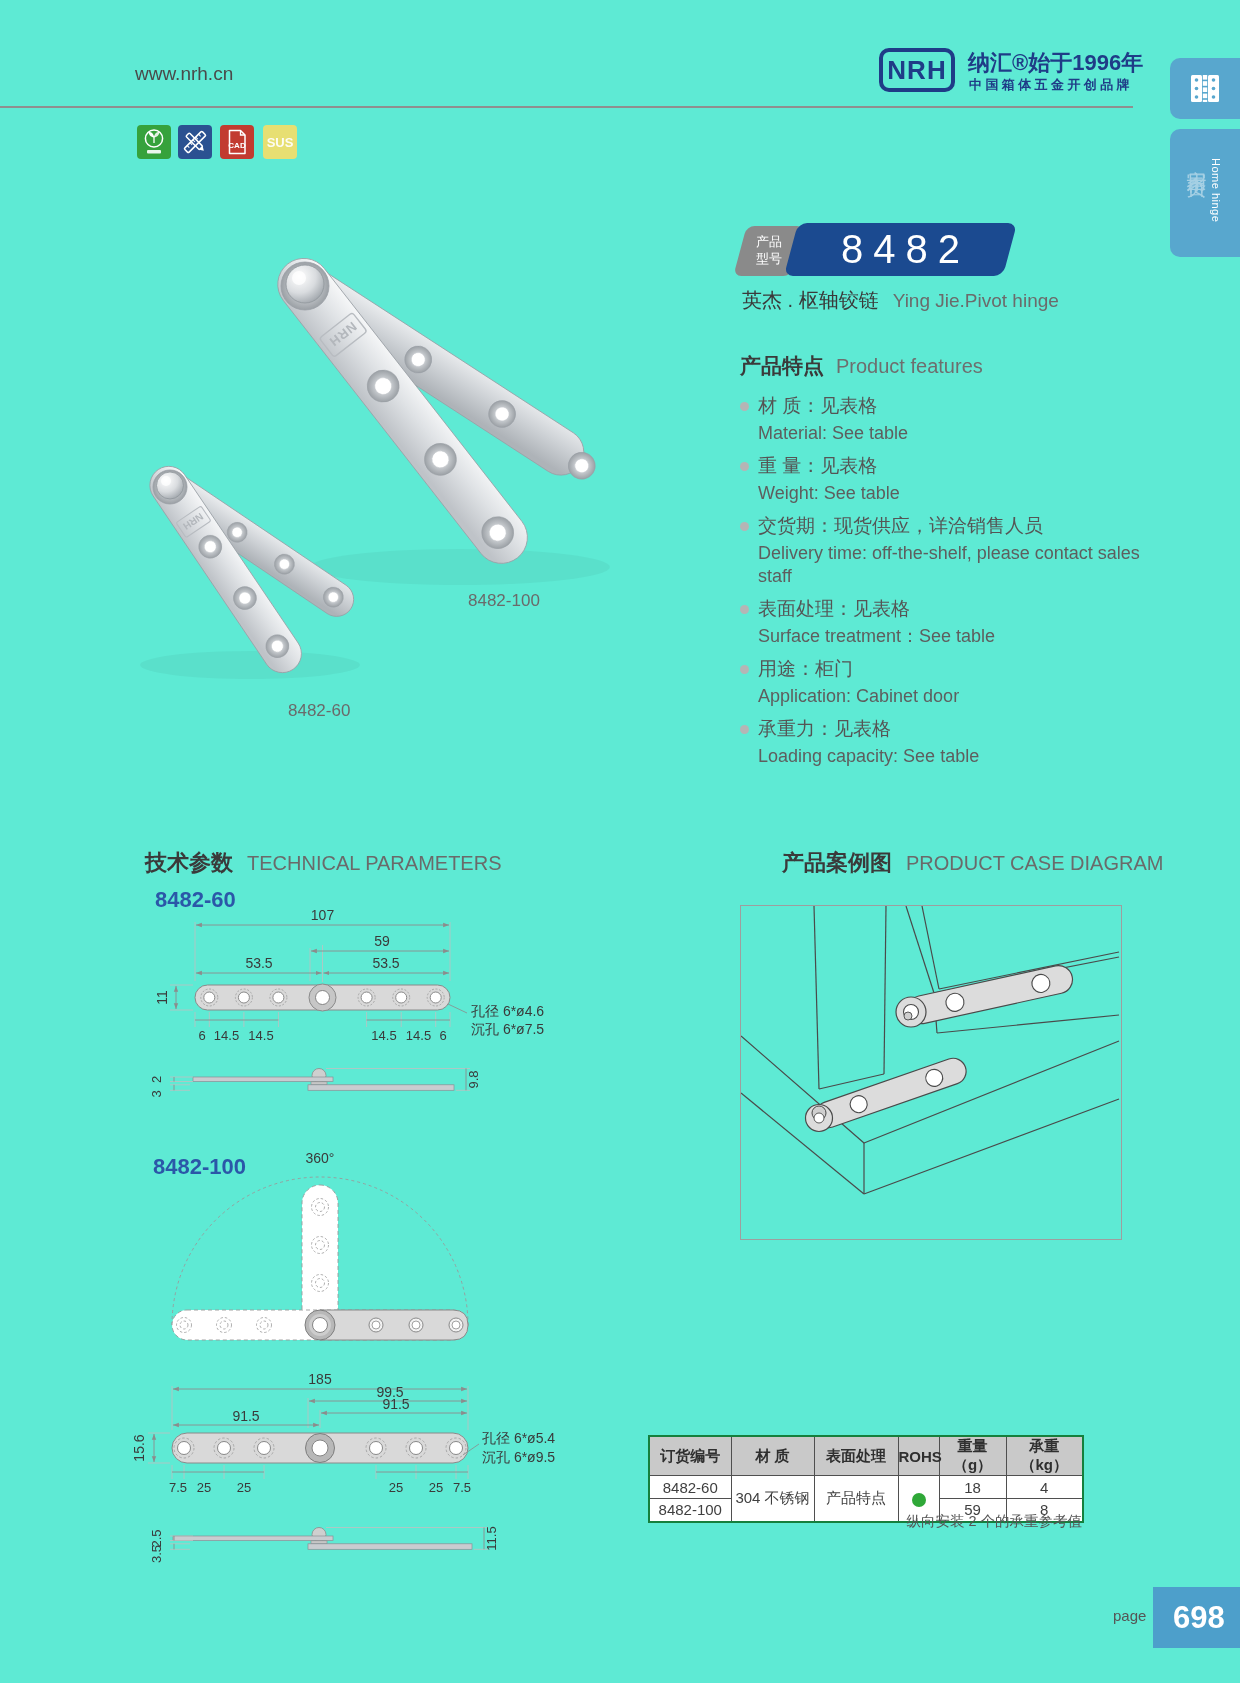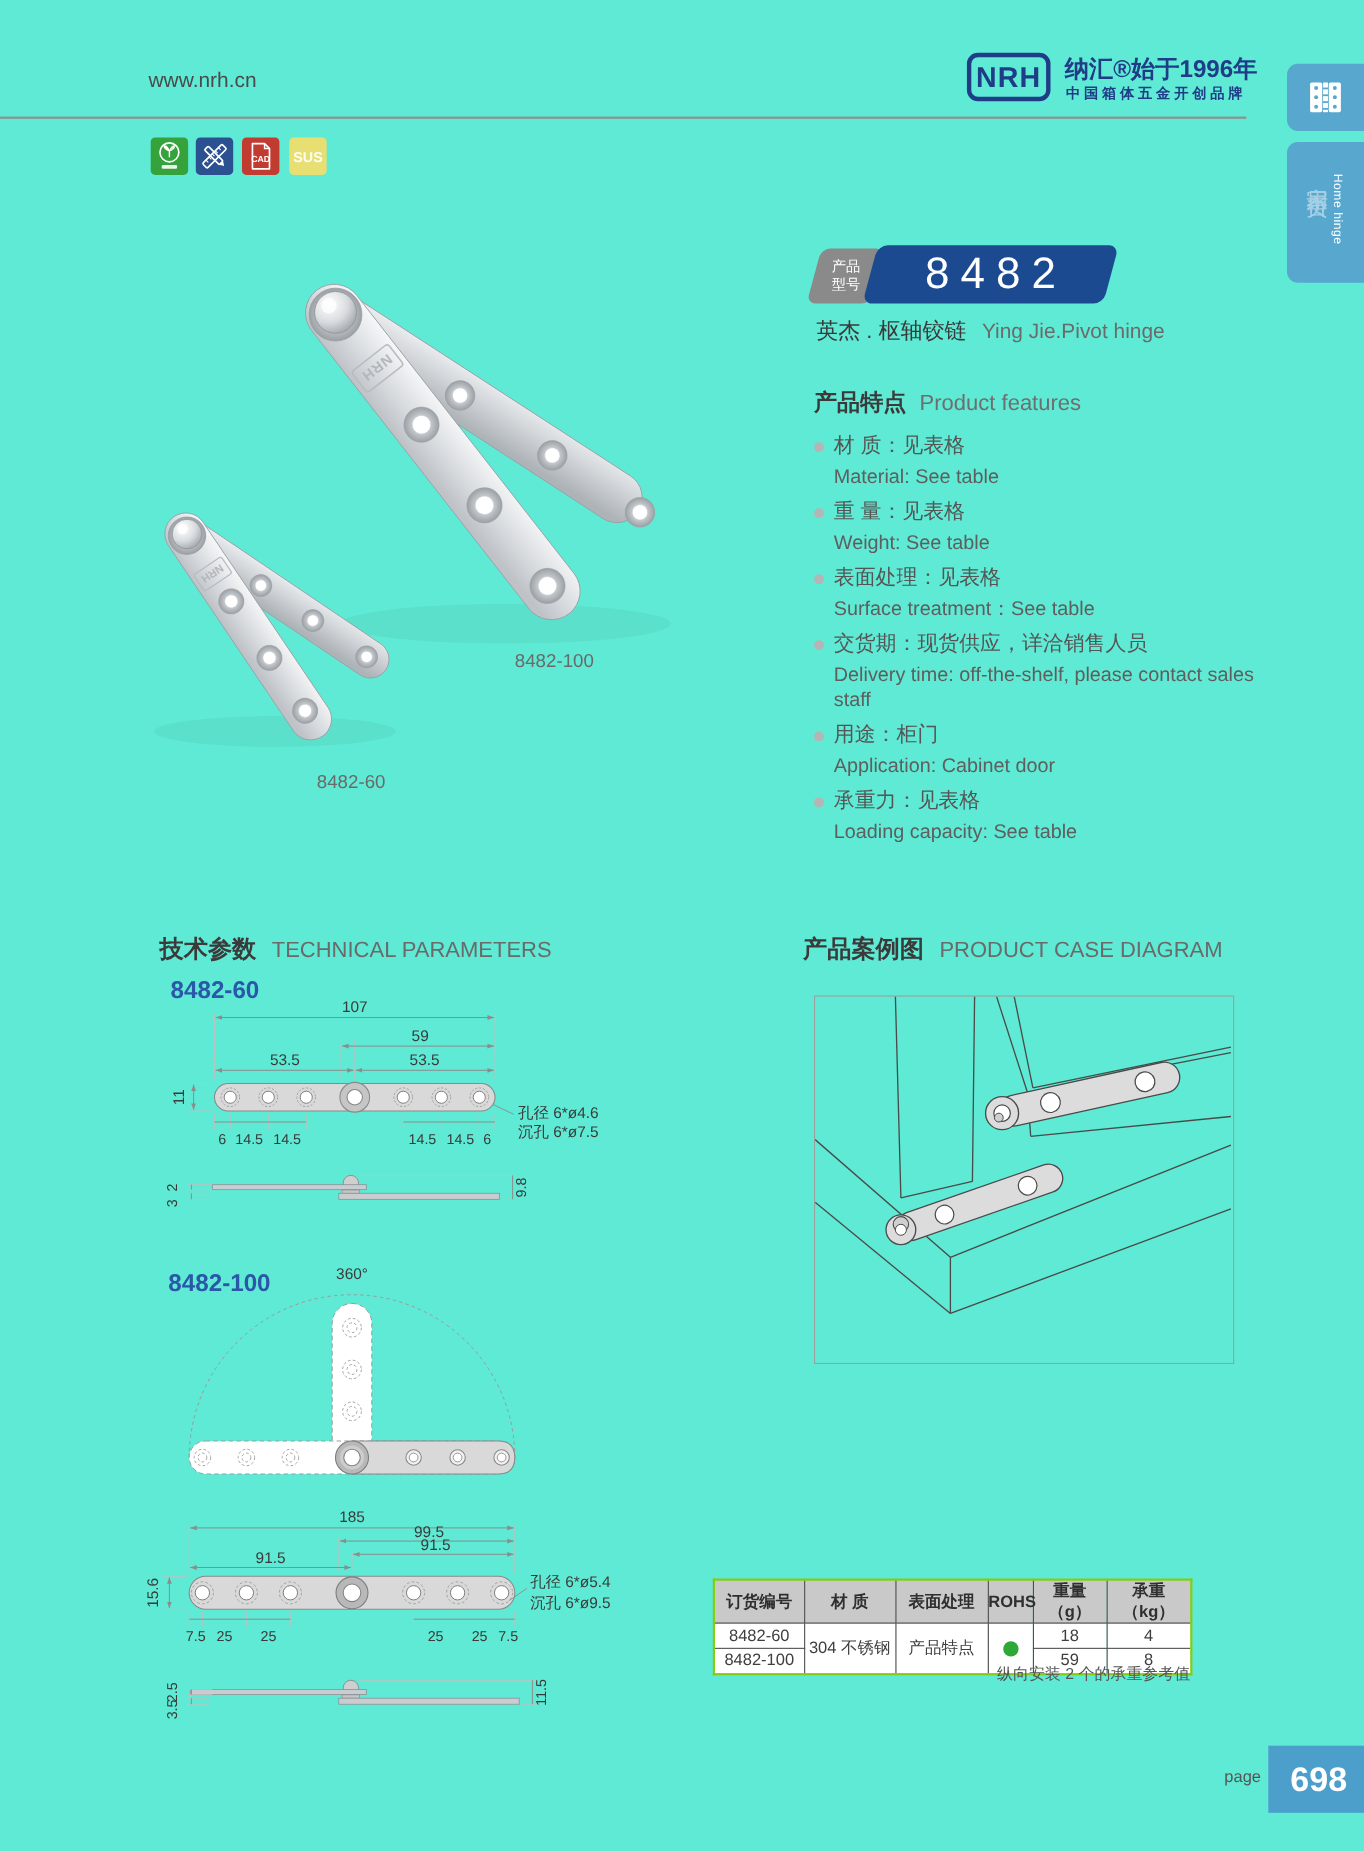--- a/index.html
+++ b/index.html
@@ -46,29 +46,29 @@
   .feat-title-en{font-size:20px;color:#6e6e6e;margin-left:12px;font-weight:normal;}
   .feat-title{margin-bottom:14px;}
   .feat{display:flex;margin-bottom:9px;}
   .feat .dot{flex:0 0 auto;width:9px;height:9px;border-radius:50%;background:#b5b5b5;margin:8px 9px 0 0;}
   .feat .zh{font-size:19px;color:#555;line-height:23px;margin-bottom:5px;}
   .feat .en{font-size:18px;color:#5e5e5e;line-height:23px;}
 
   .sec-title-zh{font-size:22px;font-weight:bold;color:var(--text-dark);}
   .sec-title-en{font-size:20px;color:#6a6a6a;margin-left:14px;font-weight:normal;}
   .tech-title{left:145px;top:848px;}
-  .case-title{left:730px;top:848px;}
+  .case-title{left:782px;top:848px;}
   .model-label{font-size:22px;font-weight:bold;color:var(--dim-blue);}
 
   .photo-label{font-size:17px;color:#6a6a6a;}
 
   .case-box{left:740px;top:905px;width:382px;height:335px;border:1px solid #9e9e9e;}
 
   table.spec{position:absolute;left:648px;top:1435px;width:434px;border-collapse:collapse;table-layout:fixed;
-             border:2px solid #84cc16;font-size:15px;text-align:center;}
+             border:2px solid #15803d;font-size:15px;text-align:center;}
   table.spec th{background:var(--table-header-bg);color:#2f2f2f;font-weight:600;height:24px;border:1px solid #4f4f4f;}
   table.spec td{color:#3f3f3f;height:23px;border:1px solid #4f4f4f;background:#fff;}
   .rohs-dot{display:inline-block;width:14px;height:14px;border-radius:50%;background:var(--rohs-green);vertical-align:middle;}
   .table-note{left:648px;top:1512px;width:434px;text-align:right;font-size:14.5px;color:#555;}
 
   .page-label{left:1113px;top:1607px;font-size:15px;color:#555;}
   .page-num{left:1153px;top:1587px;width:87px;height:61px;background:var(--page-blue);color:#fff;
             font-size:31px;font-weight:bold;display:flex;align-items:center;padding-left:20px;}
 
   svg text{font-family:"Liberation Sans","DejaVu Sans",sans-serif;}
@@ -281,29 +281,29 @@
     <div class="feat">
         <span class="dot"></span>
         <div>
           <div class="zh">重  量：见表格</div>
           <div class="en">Weight: See table</div>
         </div>
       </div>
     <div class="feat">
         <span class="dot"></span>
         <div>
-          <div class="zh">表面处理：见表格</div>
-          <div class="en">Surface treatment：See table</div>
+          <div class="zh">交货期：现货供应，详洽销售人员</div>
+          <div class="en">Delivery time: off-the-shelf, please contact sales staff</div>
         </div>
       </div>
     <div class="feat">
         <span class="dot"></span>
         <div>
-          <div class="zh">交货期：现货供应，详洽销售人员</div>
-          <div class="en">Delivery time: off-the-shelf, please contact sales staff</div>
+          <div class="zh">表面处理：见表格</div>
+          <div class="en">Surface treatment：See table</div>
         </div>
       </div>
     <div class="feat">
         <span class="dot"></span>
         <div>
           <div class="zh">用途：柜门</div>
           <div class="en">Application: Cabinet door</div>
         </div>
       </div>
     <div class="feat">

